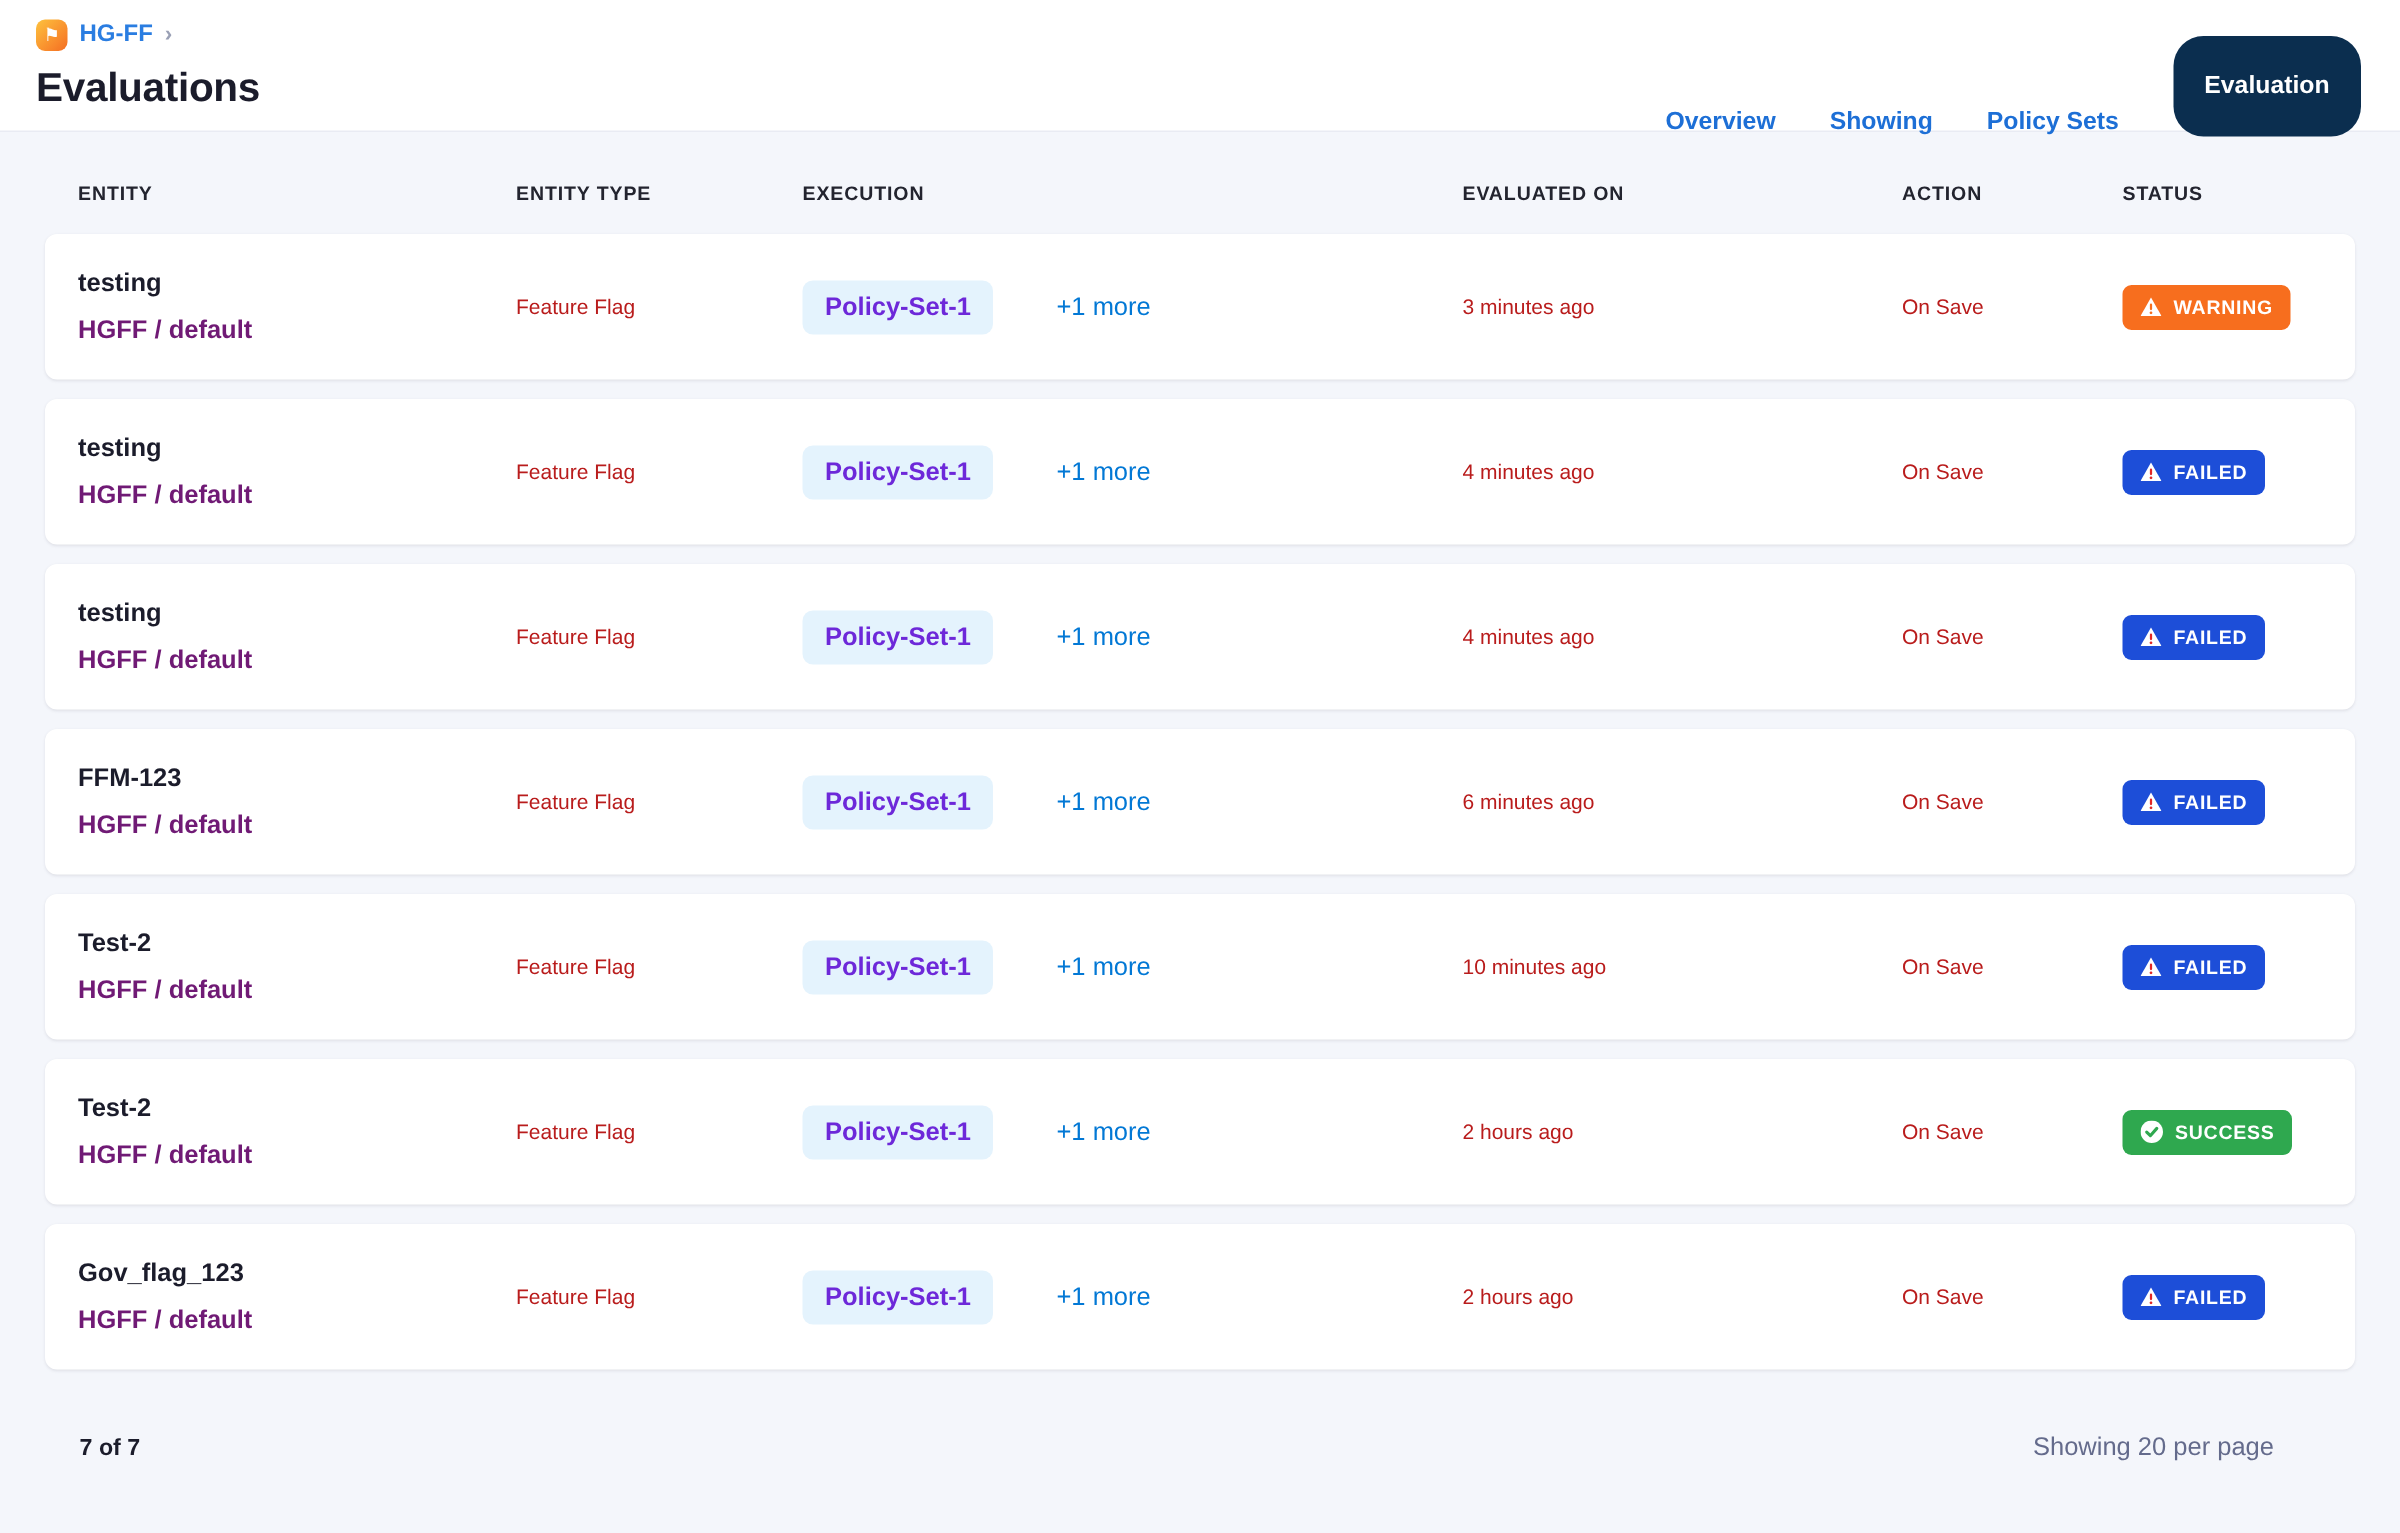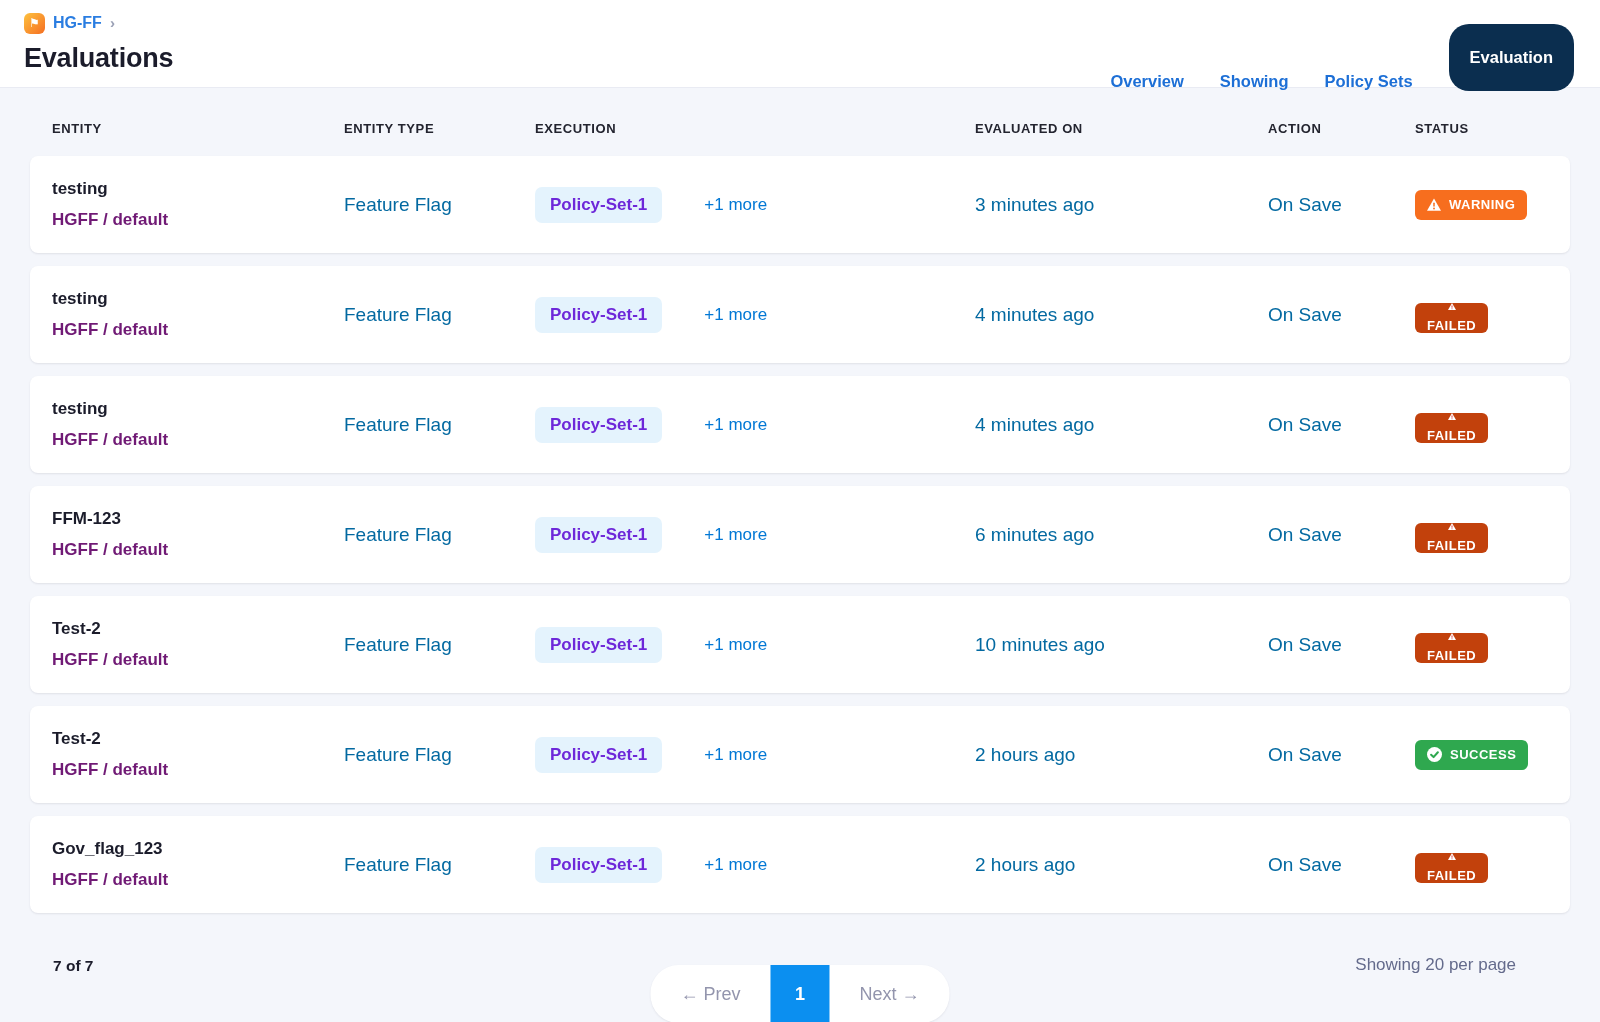--- a/index.html
+++ b/index.html
@@ -47,36 +47,36 @@
   .c-entity    { width:292px; }
   .c-type      { width:191px; }
   .c-exec      { width:440px; display:flex; align-items:center; gap:42px; }
   .c-evaluated { width:293px; }
   .c-action    { width:147px; }
   .c-status    { flex:1; }
   .thead .c-exec { display:block; }
 
   .entity-name { font-size:17px; font-weight:600; color:#1b1c2b; margin-bottom:11px; }
   .entity-path { font-size:17px; font-weight:700; color:#701a75; }
-  .cell-text   { font-size:19px; color:#0369a1; }
+  .cell-text   { font-size:14px; color:#b91c1c; }
 
   .exec-chip {
     display:inline-block; background:#e4f3fd; color:#6d28d9;
     font-size:17px; font-weight:600; padding:8px 15px; border-radius:7px; cursor:pointer;
   }
   .exec-more { color:#0278d5; font-size:17px; cursor:pointer; }
 
   .badge {
     display:inline-flex; align-items:center; gap:8px;
     height:30px; padding:0 12px; border-radius:6px;
     color:#ffffff; font-size:13px; font-weight:700; letter-spacing:0.5px;
   }
   .badge svg { display:block; }
   .badge.warning { background:#f76e1e; }
-  .badge.failed  { background:#c2410c;flex-direction:column; }
+  .badge.failed  { background:#1d4ed8; }
   .badge.success { background:#2fa84f; }
   .badge.warning .mark { fill:#f76e1e; }
   .badge.failed  .mark { fill:#e12626; }
   .badge .icon-check { display:none; }
   .badge.success .icon-check { display:block; }
 
   
   .footer {
     position:relative; height:94px; padding:0 30px; margin-top:20px;
   }
@@ -342,19 +342,14 @@
 
         <span>FAILED</span>
       </span>
     </div>
   </div>
 </div>
 </div>
 
 <div class="footer">
   <span class="total-count">7 of 7</span>
-  <div class="pager">
-    <button class="pg-btn">← Prev</button>
-    <div class="pg-current">1</div>
-    <button class="pg-btn">Next →</button>
-  </div>
   <span class="per-page">Showing 20 per page</span>
 </div>
 
 </body></html>

